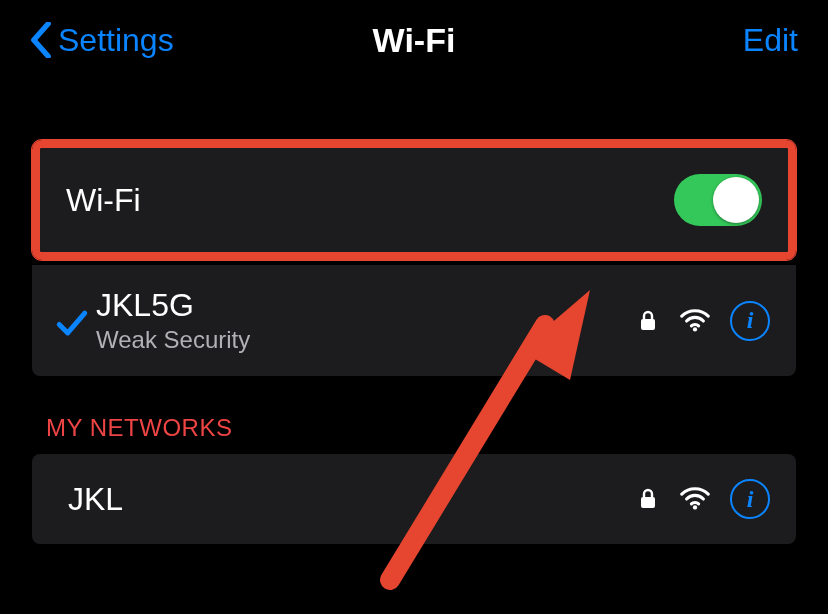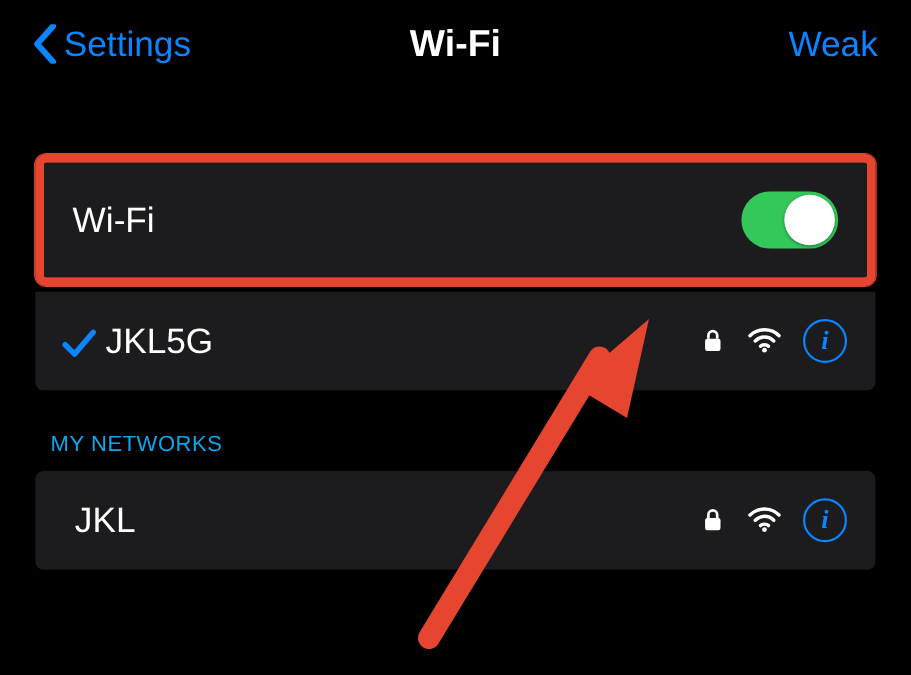--- a/index.html
+++ b/index.html
@@ -108,22 +108,22 @@
     position: absolute;
     right: 3px;
     top: 3px;
     width: 46px;
     height: 46px;
     border-radius: 50%;
     background: #fff;
     box-shadow: 0 1px 3px rgba(0,0,0,0.4);
   }
   .section-header {
-    color: #0ea5e9;
-    font-size: 20px;
+    color: #ef4444;
+    font-size: 24px;
     letter-spacing: 0.5px;
     padding: 38px 32px 12px 46px;
     text-transform: uppercase;
   }
   .icon-svg { display: block; }
   .info-circle {
     width: 40px; height: 40px;
     border: 2.5px solid #0a84ff;
     border-radius: 50%;
     display: flex;
@@ -151,21 +151,21 @@
   <div class="navbar">
     <div class="nav-left">
       <span>
         <svg class="icon-svg" viewBox="0 0 12 20" width="18" height="30">
           <polyline points="10,1 2,10 10,19" fill="none" stroke="#0a84ff" stroke-width="3" stroke-linecap="round" stroke-linejoin="round"></polyline>
         </svg>
       </span>
       <span>Settings</span>
     </div>
     <div class="nav-title">Wi-Fi</div>
-    <div class="nav-right">Weak</div>
+    <div class="nav-right">Edit</div>
   </div>
 
   <div class="group highlighted" style="margin-top:60px;">
     <div class="row">
       <div class="row-main">
         <span class="row-label">Wi-Fi</span>
       </div>
       <div class="row-right">
         <div class="toggle">
           <div class="toggle-knob"></div>
@@ -176,20 +176,21 @@
 
   <div class="group" style="margin-top:5px;border-top-left-radius:0;border-top-right-radius:0;">
     <div class="row">
       <div class="row-left-icon">
         <svg class="icon-svg" viewBox="0 0 24 24" width="34" height="34">
           <polyline points="3,13 9,19 21,5" fill="none" stroke="#0a84ff" stroke-width="3.5" stroke-linecap="round" stroke-linejoin="round"></polyline>
         </svg>
       </div>
       <div class="row-main">
         <span class="row-label">JKL5G</span>
+        <span class="row-sub">Weak Security</span>
       </div>
       <div class="row-right">
         <span>
           <svg class="icon-svg" viewBox="0 0 24 24" width="24" height="24">
             <rect x="5" y="10" width="14" height="11" rx="2" fill="#fff"></rect>
             <path d="M8 10 V7 a4 4 0 0 1 8 0 V10" fill="none" stroke="#fff" stroke-width="2.4"></path>
           </svg>
         </span>
         <span>
           <svg class="icon-svg" viewBox="0 0 24 20" width="30" height="24">

